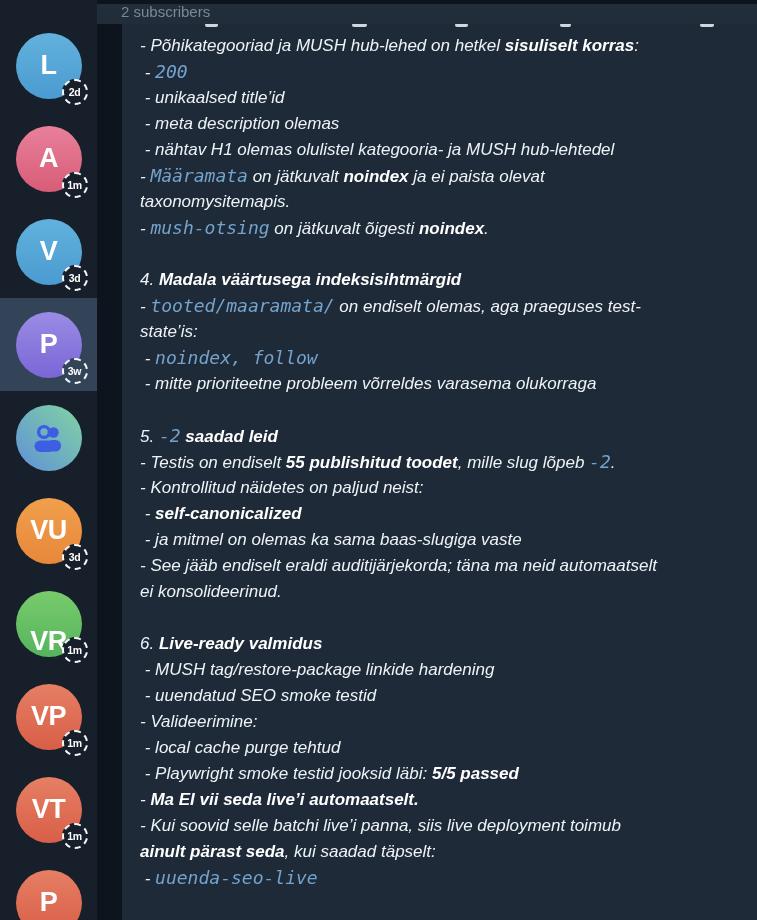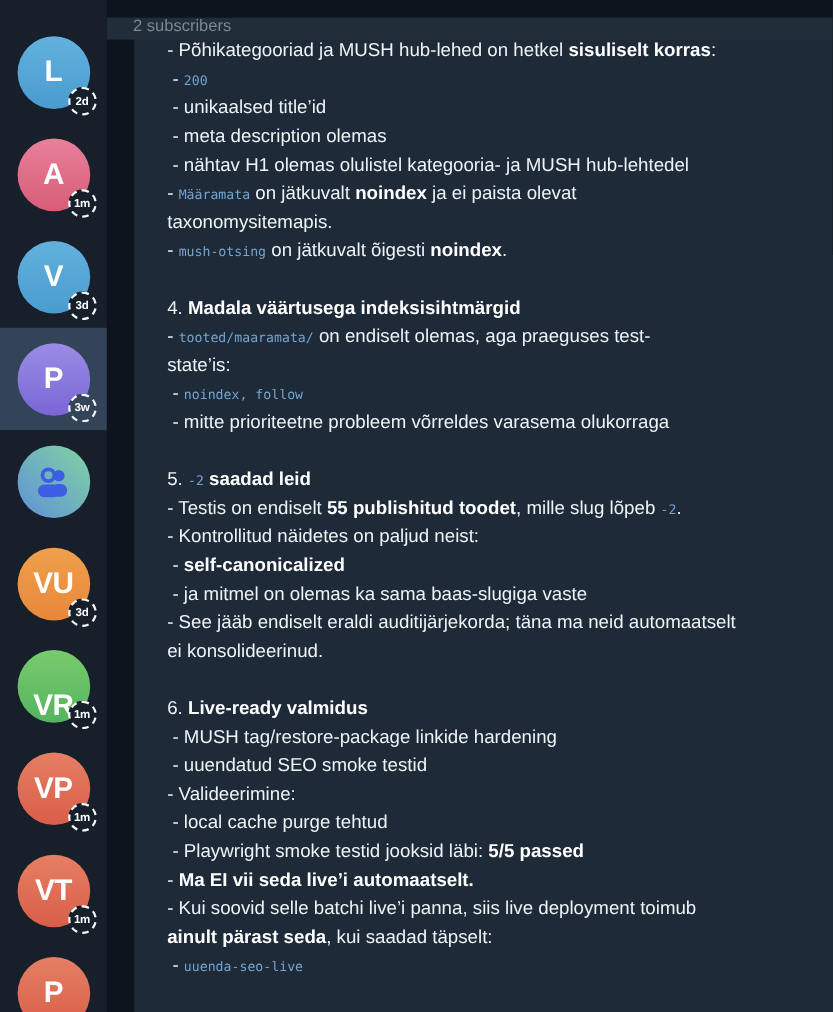--- a/index.html
+++ b/index.html
@@ -27,50 +27,50 @@
   .badge {
     position:absolute; right:-6px; bottom:-6px;
     width:22px; height:22px; border:2px dashed #f4f6f8; border-radius:50%;
     background:#161f2a; color:#fff;
     font-size:10.5px; font-weight:700; letter-spacing:-0.3px;
     display:flex; align-items:center; justify-content:center;
   }
   .chat-row.selected .badge { background:#334459; }
   
   .chat-header {
-    position:absolute; left:97px; top:16px; right:0; height:20px;
+    position:absolute; left:97px; top:4px; right:0; height:20px;
     background:#222d3a; color:#7a8894; font-size:15px;
     padding-left:24px; box-sizing:border-box; overflow:hidden; z-index:2;
   }
   .chat-header span { display:block; margin-top:-2px; line-height:20px; }
   
   .bubble {
     position:absolute; left:122px; top:20px; right:0; bottom:0;
-    background:#1e2a38; padding-left:30px; box-sizing:border-box; z-index:1;
+    background:#1e2a38; padding-left:18px; box-sizing:border-box; z-index:1;font-style:italic;
   }
   .fragments { height:13px; position:relative; }
   .frag {
     position:absolute; top:3px; height:4px; border-radius:2px;
     background:rgba(233,239,245,0.88);
   }
   .frag1 { left:65px;  width:13px; }
   .frag2 { left:212px; width:15px; }
   .frag3 { left:315px; width:13px; }
   .frag4 { left:420px; width:11px; }
   .frag5 { left:560px; width:14px; }
   .msg-lines { }
   .line {
     height:26px; line-height:26px; font-size:17px; color:#eef3f7;
     white-space:pre; overflow:hidden;
   }
   .sp-r { }
   .sp-b { font-weight:700; color:#ffffff; }
   .sp-m {
     font-family:"DejaVu Sans Mono", monospace;
-    font-size:12px; color:#74a3cc; cursor:pointer;
+    font-size:18px; color:#74a3cc; cursor:pointer;
   }
 </style>
 </head>
 <body>
 
 <aside class="sidebar">
     <div class="chat-row">
       <div class="avatar" style="background: linear-gradient(rgb(98, 177, 221), rgb(74, 155, 208));">
         <span>L</span>
         <div class="badge">2d</div>

